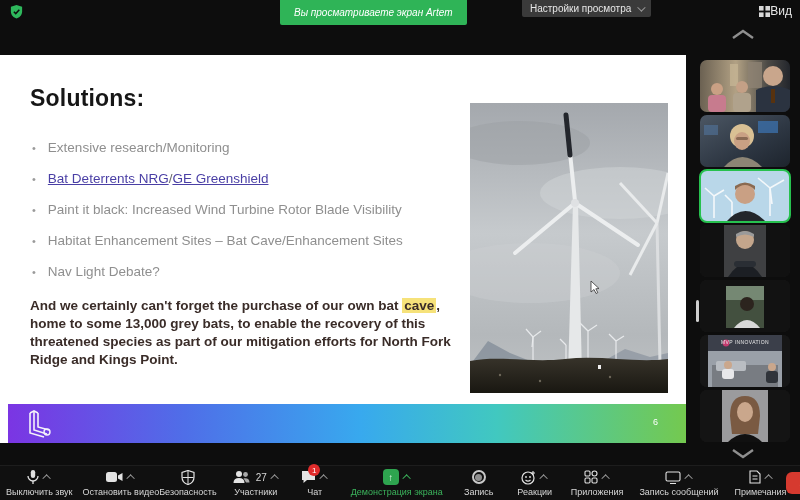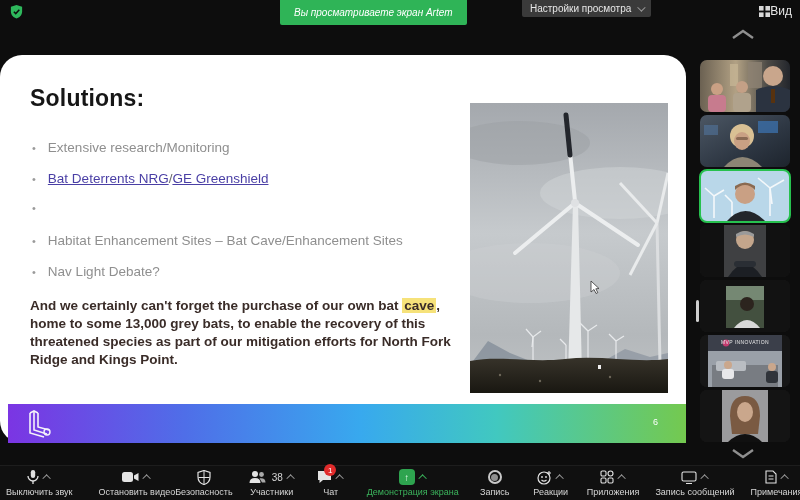--- a/index.html
+++ b/index.html
@@ -13,21 +13,21 @@
   .banner { position:absolute; left:280px; top:0; height:25px; background:#2fb457;
     color:#fff; font-size:10px; display:flex; align-items:center; padding:0 14px;
     border-radius:0 0 2px 2px;font-style:italic; }
   .view-settings { position:absolute; left:522px; top:0; height:17px; background:#3a3a3a;
     color:#e6e6e6; font-size:10px; display:flex; align-items:center; gap:6px;
     padding:0 8px; border-radius:0 0 2px 2px; cursor:default; }
   .view-btn { position:absolute; right:8px; top:3px; height:16px; display:flex;
     align-items:center; color:#e6e6e6; font-size:12px; }
 
   
-  .slide { position:absolute; left:0; top:55px; width:686px; height:388px; background:#ffffff;border-radius:22px; }
+  .slide { position:absolute; left:0; top:55px; width:686px; height:388px; background:#ffffff; }
   .slide-title { position:absolute; left:30px; top:30px; font-size:23px; font-weight:700;
     color:#161616; letter-spacing:.2px; }
   .bullets { position:absolute; left:32px; top:85px; width:445px; }
   .bullet { display:flex; align-items:baseline; gap:12px; font-size:13.5px;
     color:#8f8f8f; height:31px; }
   .bullet .dot { color:#9a9a9a; font-size:11px; }
   .bullet a { color:#4a3fa5; text-decoration:underline; font-weight:500;margin-top:25px; }
   .bullet .sep { color:#6b6b6b; }
   .para { position:absolute; left:30px; top:242px; width:434px; font-size:13.5px;
     font-weight:600; line-height:18px; color:#3a2c28; }
@@ -52,21 +52,21 @@
   .tile.active { outline:2px solid #27c14f; outline-offset:-1px; }
   .tile svg { display:block; }
   .mvp-text { position:absolute; top:4px; left:0; right:0; text-align:center;
     font-size:5px; color:#e8e8e8; letter-spacing:.4px; }
   .scroll-thumb { position:absolute; left:-4px; top:240px; width:3px; height:22px;
     background:#cfcfcf; border-radius:2px; }
 
   
   .toolbar { position:absolute; left:0; top:465px; width:800px; height:35px;
     background:#101010; border-top:1px solid #1d1d1d; display:flex; align-items:center; }
-  .tb-group-left { display:flex; gap:26px; margin-left:6px; }
+  .tb-group-left { display:flex; gap:10px; margin-left:6px; }
   .tb-group-center { flex:1; display:flex; justify-content:center; gap:16px; }
   .tb-item { display:flex; flex-direction:column; align-items:center; gap:2px;
     cursor:default; min-width:40px; }
   .tb-iconrow { display:flex; align-items:center; gap:6px; height:16px; position:relative; }
   .tb-label { font-size:9px; color:#d6d6d6; white-space:nowrap; }
   .tb-label.green { color:#3bb45c; }
   .caret { width:6px; height:6px; border-left:1.5px solid #9a9a9a;
     border-top:1.5px solid #9a9a9a; transform:rotate(45deg) translateY(2px); }
   .caret.green { border-color:#3bb45c; }
   .count { font-size:10px; color:#d6d6d6; }
@@ -119,20 +119,21 @@
         <span>Extensive research/Monitoring</span>
       </div>
       <div class="bullet">
         <span class="dot">•</span>
         <span>
           <a href="#">Bat Deterrents NRG</a><span class="sep">/</span><a href="#">GE Greenshield</a>
         </span>
       </div>
       <div class="bullet">
         <span class="dot">•</span>
+        <span>Paint it black: Increased Wind Turbine Rotor Blade Visibility</span>
       </div>
       <div class="bullet">
         <span class="dot">•</span>
         <span>Habitat Enhancement Sites – Bat Cave/Enhancement Sites</span>
       </div>
       <div class="bullet">
         <span class="dot">•</span>
         <span>Nav Light Debate?</span>
       </div>
     </div>
@@ -376,21 +377,21 @@
       </div>
 
       <div class="tb-item">
         <div class="tb-iconrow">
           <svg width="17" height="14" viewBox="0 0 17 14">
             <circle cx="6" cy="4" r="3" fill="#e3e3e3"></circle>
             <path d="M0.5 13 Q0.5 8 6 8 Q11.5 8 11.5 13 Z" fill="#e3e3e3"></path>
             <circle cx="12.5" cy="4.5" r="2.4" fill="#a9a9a9"></circle>
             <path d="M10.5 8.3 Q16.5 7.5 16.5 12.5 L13 12.5" fill="#a9a9a9"></path>
           </svg>
-          <span class="count">38</span>
+          <span class="count">27</span>
           <span class="caret"></span>
         </div>
         <span class="tb-label">Участники</span>
       </div>
 
       <div class="tb-item">
         <div class="tb-iconrow">
           <span style="position:relative; display:inline-flex;">
             <svg width="15" height="14" viewBox="0 0 15 14">
               <path d="M1 1 H14 V10 H6 L2.5 13 V10 H1 Z" fill="#e3e3e3"></path>

